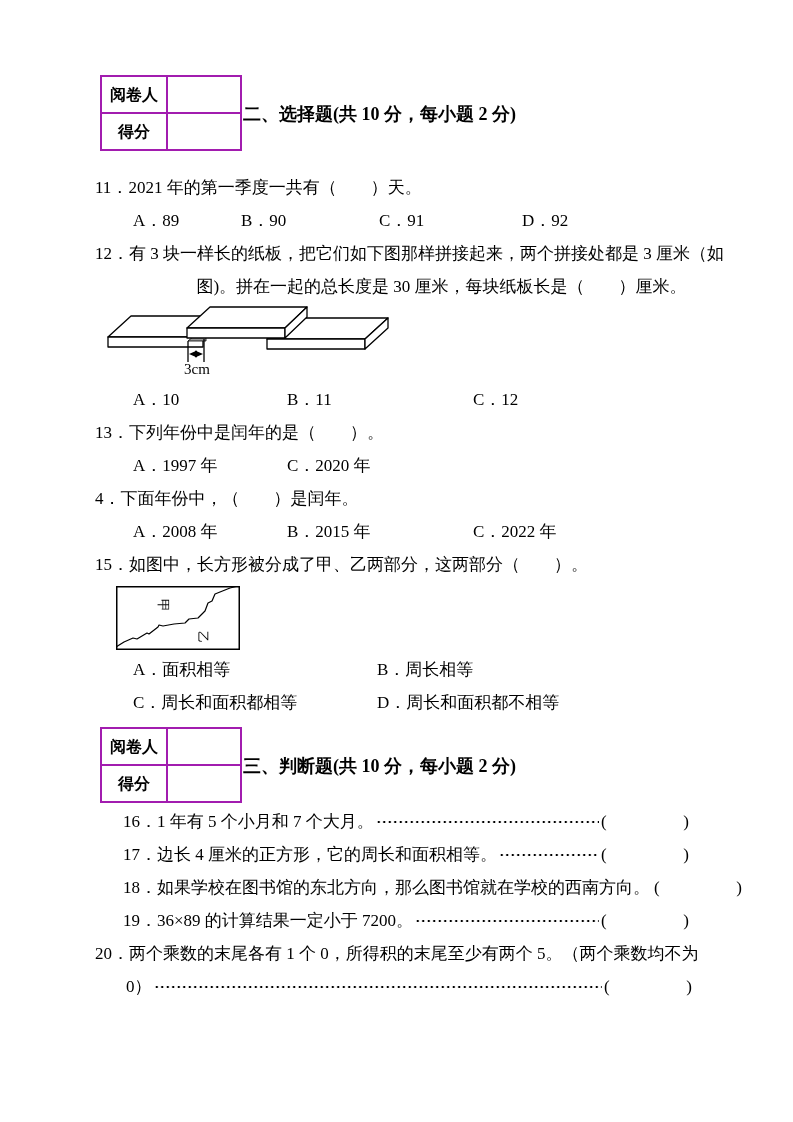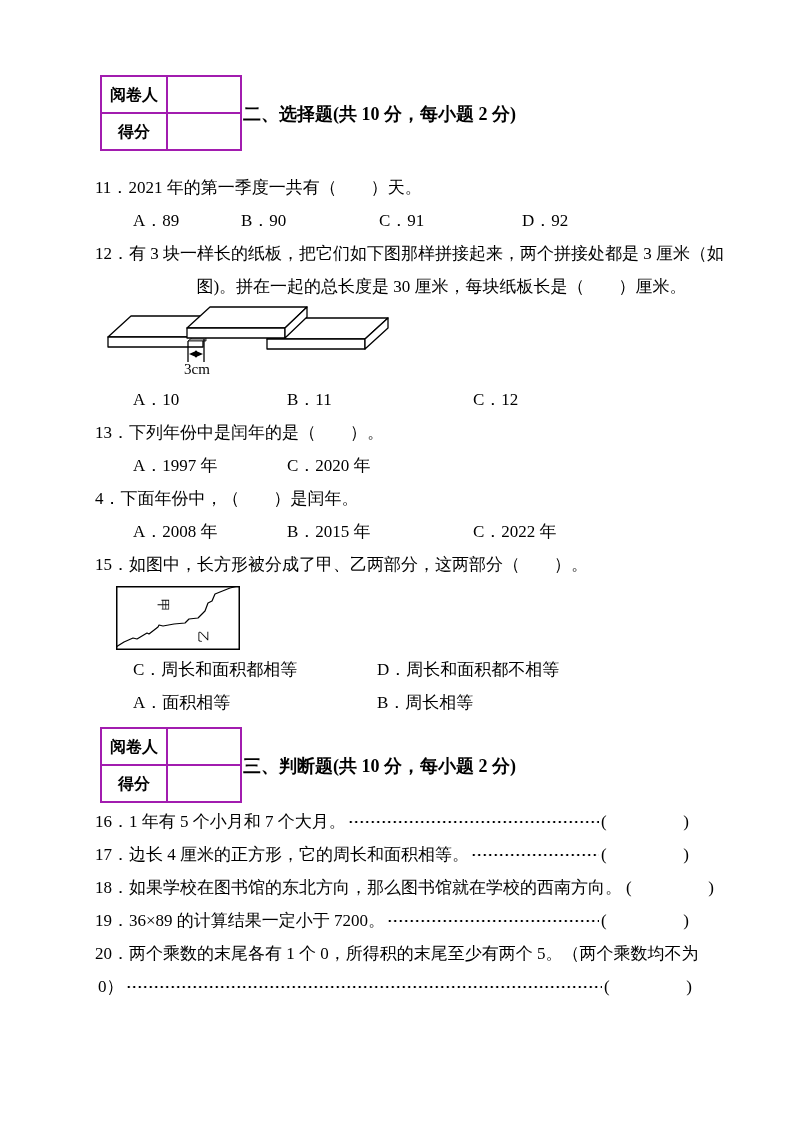--- a/index.html
+++ b/index.html
@@ -18,21 +18,21 @@
   .score-table td.val{width:72px;}
   .sec-title{position:absolute;left:155px;top:22px;font-weight:bold;font-size:18px;
     line-height:34px;white-space:nowrap;text-align:right;}
   .tline{padding-left:7px;white-space:nowrap;}
   .cont{padding-left:2px;text-align:center;}
   .opts{padding-left:45px;display:flex;white-space:nowrap;}
   .opts span{display:inline-block;}
   .figblock{line-height:0;}
   .jrow{display:flex;align-items:baseline;width:594px;padding-left:7px;}
   .jrow.wrap2{padding-left:10px;}
-  .jtext{white-space:nowrap;flex:none;}
+  .jtext{white-space:nowrap;flex:none;margin-left:28px;}
   .leader{flex:1 1 auto;align-self:center;height:12px;margin:0 2px;
     background-image:radial-gradient(circle,#000 1.2px,rgba(0,0,0,0) 1.5px);
     background-size:5.5px 12px;background-repeat:repeat-x;background-position:left center;}
   .leader.nodots{background:none;}
   .blank{flex:none;width:88px;display:inline-flex;justify-content:space-between;}
   svg text{font-family:"Liberation Serif","DejaVu Serif",serif;}
 </style>
 </head>
 <body>
 
@@ -132,26 +132,26 @@
   <div class="figblock" style="margin:5px 0 3px 28px">
     <svg width="124" height="64" viewBox="0 0 124 64">
       <rect x="0.75" y="0.75" width="122.5" height="62.5" fill="#ffffff" stroke="#000000" stroke-width="1.5"></rect>
       <polyline points="0,61 8,56 17,52 21,53 31,47 33,48 42,41 43,39 47,40 58,38 69,37 73,33 82,32 86,28 89,25 92,17 96,15 99,8 104,6 109,4 114,2 122,0" fill="none" stroke="#000000" stroke-width="1.2" stroke-linejoin="round"></polyline>
       <text x="43" y="17" font-size="13" transform="rotate(90 45 15)">甲</text>
       <text x="82" y="52" font-size="12" transform="rotate(90 86 49)">乙</text>
     </svg>
   </div>
 
   <div class="opts">
+    <span style="width:244px">A．面积相等</span>
+    <span>B．周长相等</span>
+  </div>
+  <div class="opts">
     <span style="width:244px">C．周长和面积都相等</span>
     <span>D．周长和面积都不相等</span>
-  </div>
-  <div class="opts">
-    <span style="width:244px">A．面积相等</span>
-    <span>B．周长相等</span>
   </div>
 
   <div class="hdr" style="margin-top:8px">
     <table class="score-table">
       <tbody>
           <tr>
         <td class="lab">阅卷人</td>
         <td class="val"></td>
       </tr>
       <tr>

